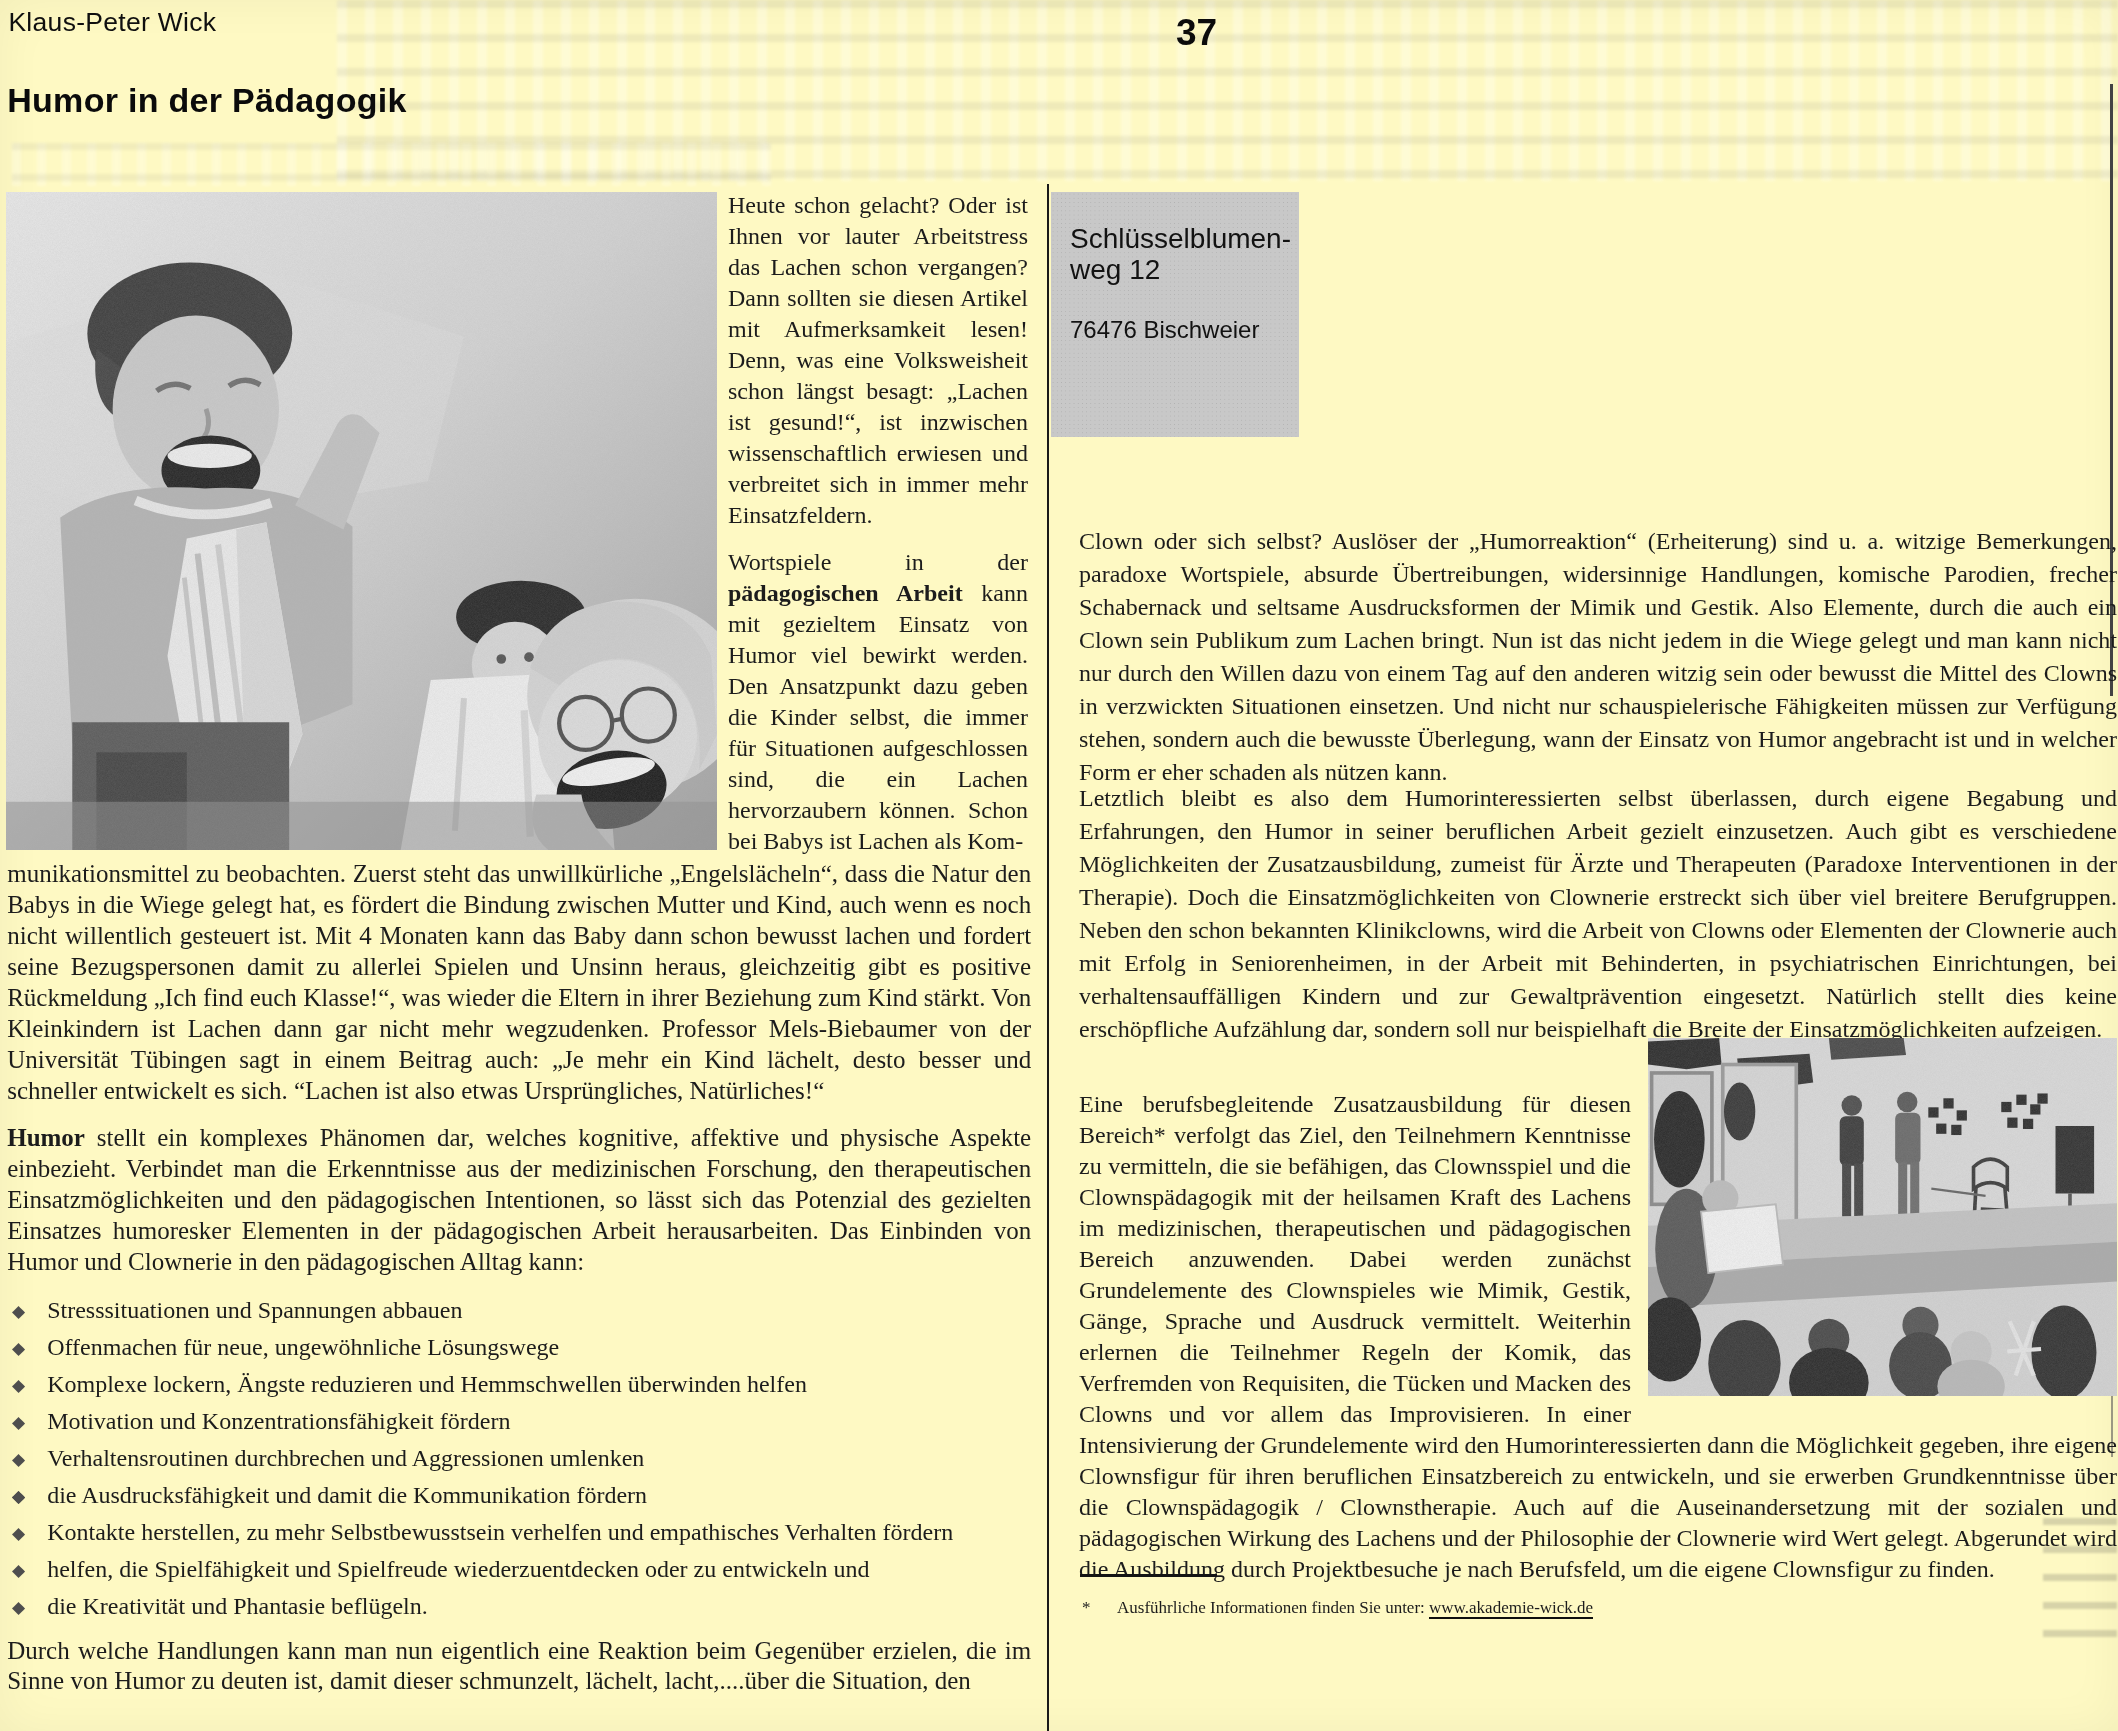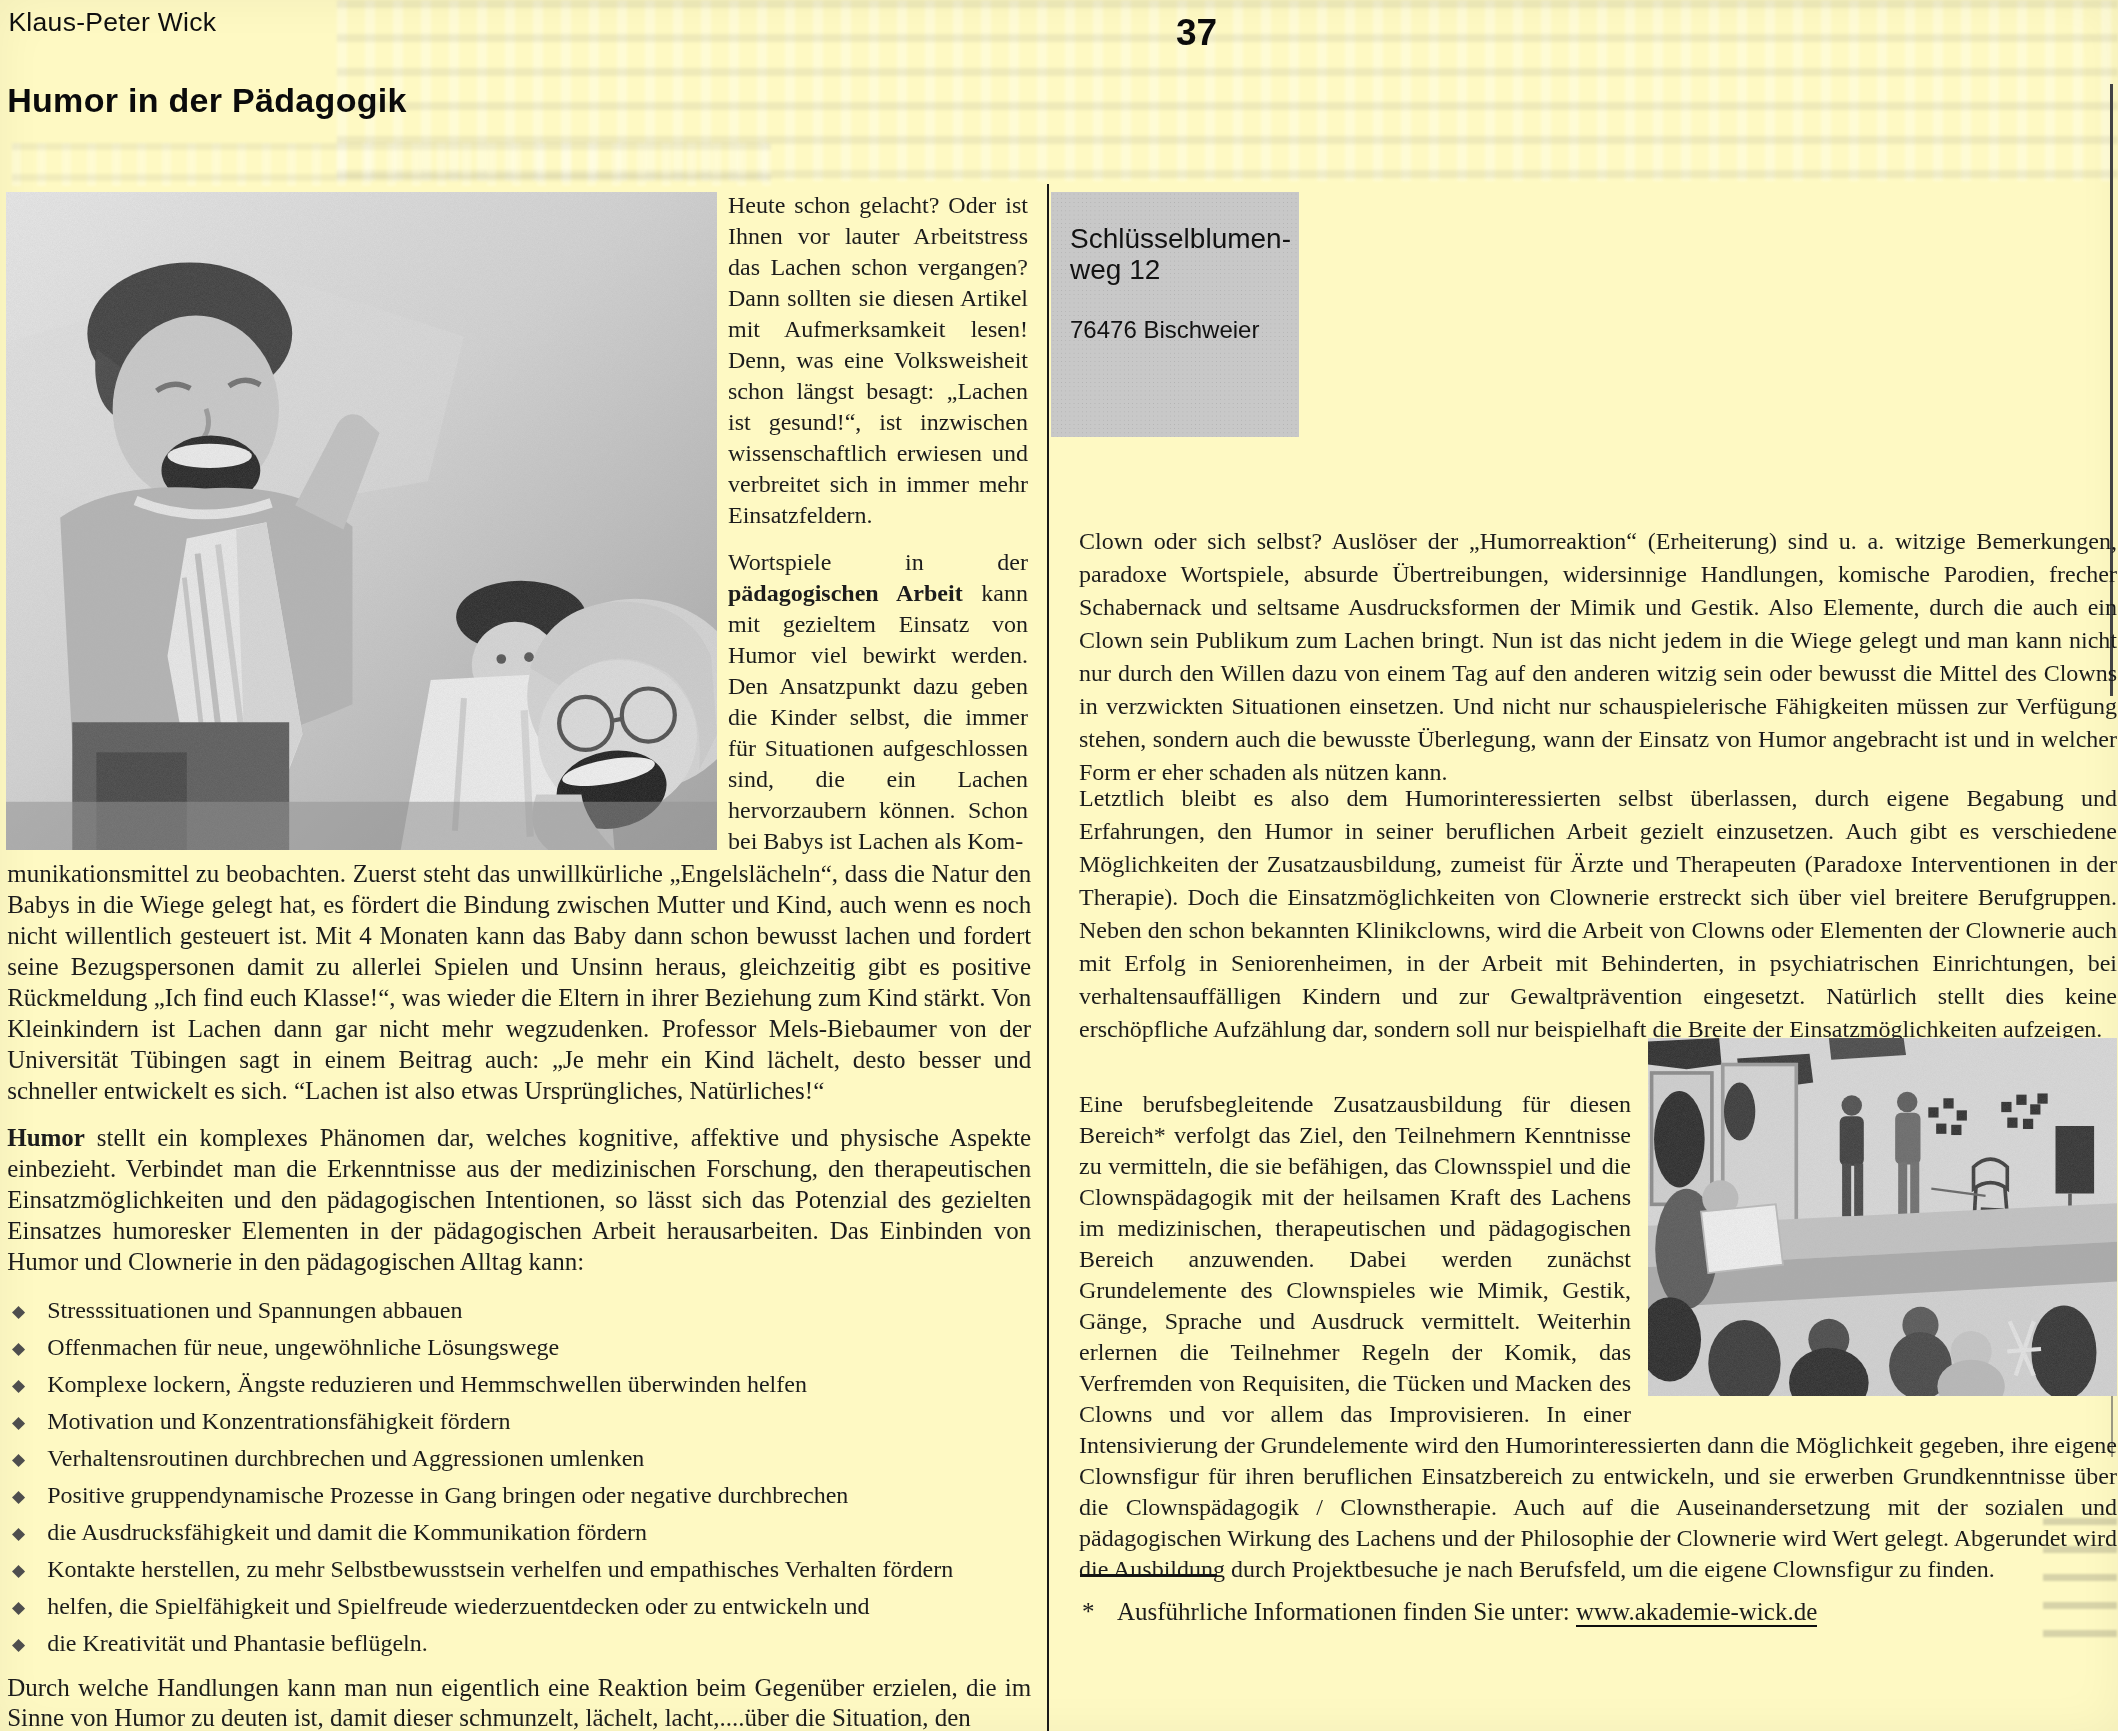--- a/index.html
+++ b/index.html
@@ -102,21 +102,21 @@
   .rc-p {
     position: absolute; left: 1079px; width: 1038px;
     font-size: 24px; line-height: 33px; text-align: justify;
   }
   .rc-p1 { top: 501px; }
   .rc-p2 { top: 758px; }
   .rc-p3 { top: 1065px; line-height: 31px; }
   .float-spacer { float: right; width: 486px; height: 313px; }
 
   .fn-rule { position: absolute; left: 1080px; top: 1574px; width: 137px; height: 3px; background: #141414; }
-  .footnote { position: absolute; left: 1082px; top: 1598px; width: 1024px; font-size: 25px; }
+  .footnote { position: absolute; left: 1082px; top: 1598px; width: 1024px; font-size: 17px; }
   .fn-marker { display: inline-block; width: 35px; }
   .fn-link { color: inherit; text-decoration: none; border-bottom: 2.4px solid #0e0e0e; cursor: pointer; }
 </style>
 </head>
 <body>
 
 <div class="page">
 
   <div class="bleed-top"></div>
   <div class="bleed-left"></div>
@@ -212,21 +212,21 @@
 
   <div class="left-block">
     <p>munikationsmittel zu beobachten. Zuerst steht das unwillkürliche „Engelslächeln“, dass die Natur den Babys in die Wiege gelegt hat, es fördert die Bindung zwischen Mutter und Kind, auch wenn es noch nicht willentlich gesteuert ist. Mit 4 Monaten kann das Baby dann schon bewusst lachen und fordert seine Bezugspersonen damit zu allerlei Spielen und Unsinn heraus, gleichzeitig gibt es positive Rückmeldung „Ich find euch Klasse!“, was wieder die Eltern in ihrer Beziehung zum Kind stärkt. Von Kleinkindern ist Lachen dann gar nicht mehr wegzudenken. Professor Mels-Biebaumer von der Universität Tübingen sagt in einem Beitrag auch: „Je mehr ein Kind lächelt, desto besser und schneller entwickelt es sich. “Lachen ist also etwas Ursprüngliches, Natürliches!“</p>
     <p><strong>Humor</strong><span> stellt ein komplexes Phänomen dar, welches kognitive, affektive und physische Aspekte einbezieht. Verbindet man die Erkenntnisse aus der medizinischen Forschung, den therapeutischen Einsatzmöglichkeiten und den pädagogischen Intentionen, so lässt sich das Potenzial des gezielten Einsatzes humoresker Elementen in der pädagogischen Arbeit herausarbeiten. Das Einbinden von Humor und Clownerie in den pädagogischen Alltag kann:</span></p>
     <ul class="bullets">
       <li><span class="blt">◆</span><span>Stresssituationen und Spannungen abbauen</span></li>
       <li><span class="blt">◆</span><span>Offenmachen für neue, ungewöhnliche Lösungswege</span></li>
       <li><span class="blt">◆</span><span>Komplexe lockern, Ängste reduzieren und Hemmschwellen überwinden helfen</span></li>
       <li><span class="blt">◆</span><span>Motivation und Konzentrationsfähigkeit fördern</span></li>
       <li><span class="blt">◆</span><span>Verhaltensroutinen durchbrechen und Aggressionen umlenken</span></li>
-      <li><span class="blt">◆</span><span>Positive gruppendynamische Prozesse in Gang bringen oder negative durchbrechen</span></li>
+      <li><span class="blt">◆</span></li>
       <li><span class="blt">◆</span><span>die Ausdrucksfähigkeit und damit die Kommunikation fördern</span></li>
       <li><span class="blt">◆</span><span>Kontakte herstellen, zu mehr Selbstbewusstsein verhelfen und empathisches Verhalten fördern</span></li>
       <li><span class="blt">◆</span><span>helfen, die Spielfähigkeit und Spielfreude wiederzuentdecken oder zu entwickeln und</span></li>
       <li><span class="blt">◆</span><span>die Kreativität und Phantasie beflügeln.</span></li>
     </ul>
     <p class="lb-p3">Durch welche Handlungen kann man nun eigentlich eine Reaktion beim Gegenüber erzielen, die im Sinne von Humor zu deuten ist, damit dieser schmunzelt, lächelt, lacht,....über die Situation, den</p>
   </div>
 
   <p class="rc-p rc-p1">Clown oder sich selbst? Auslöser der „Humorreaktion“ (Erheiterung) sind u. a. witzige Bemerkungen, paradoxe Wortspiele, absurde Übertreibungen, widersinnige Handlungen, komische Parodien, frecher Schabernack und seltsame Ausdrucksformen der Mimik und Gestik. Also Elemente, durch die auch ein Clown sein Publikum zum Lachen bringt. Nun ist das nicht jedem in die Wiege gelegt und man kann nicht nur durch den Willen dazu von einem Tag auf den anderen witzig sein oder bewusst die Mittel des Clowns in verzwickten Situationen einsetzen. Und nicht nur schauspielerische Fähigkeiten müssen zur Verfügung stehen, sondern auch die bewusste Überlegung, wann der Einsatz von Humor angebracht ist und in welcher Form er eher schaden als nützen kann.</p>
   <p class="rc-p rc-p2">Letztlich bleibt es also dem Humorinteressierten selbst überlassen, durch eigene Begabung und Erfahrungen, den Humor in seiner beruflichen Arbeit gezielt einzusetzen. Auch gibt es verschiedene Möglichkeiten der Zusatzausbildung, zumeist für Ärzte und Therapeuten (Paradoxe Interventionen in der Therapie). Doch die Einsatzmöglichkeiten von Clownerie erstreckt sich über viel breitere Berufgruppen. Neben den schon bekannten Klinikclowns, wird die Arbeit von Clowns oder Elementen der Clownerie auch mit Erfolg in Seniorenheimen, in der Arbeit mit Behinderten, in psychiatrischen Einrichtungen, bei verhaltensauffälligen Kindern und zur Gewaltprävention eingesetzt. Natürlich stellt dies keine erschöpfliche Aufzählung dar, sondern soll nur beispielhaft die Breite der Einsatzmöglichkeiten aufzeigen.</p>

